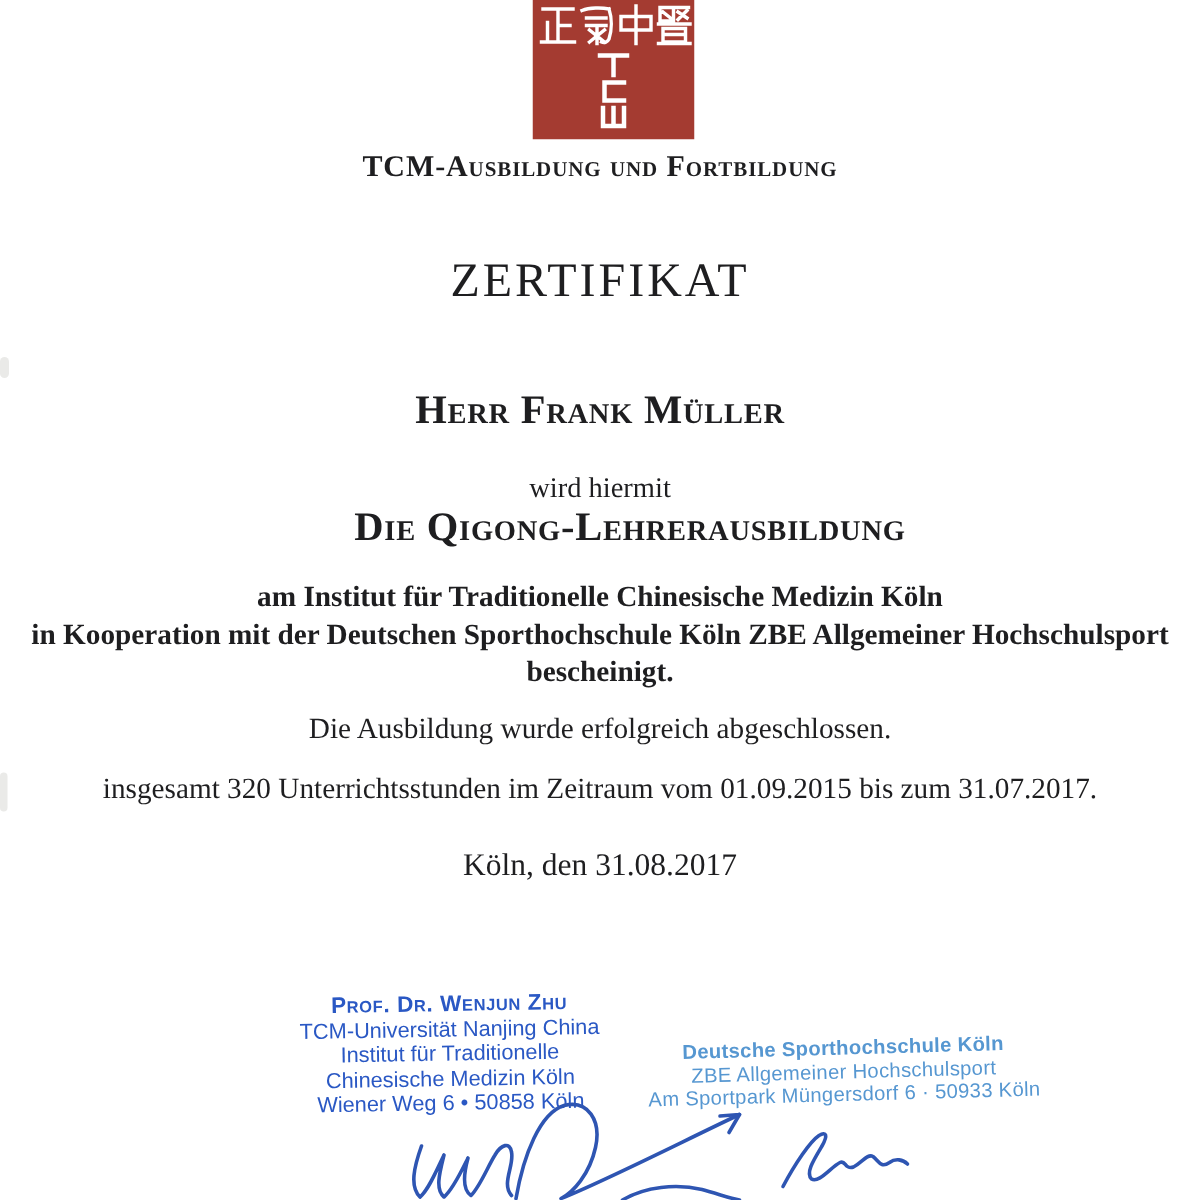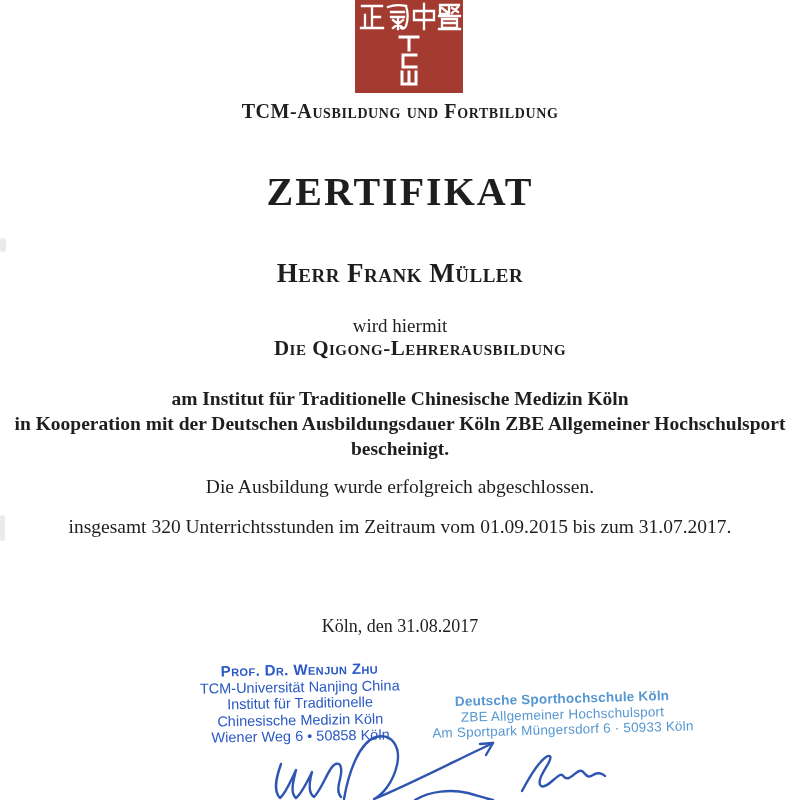--- a/index.html
+++ b/index.html
@@ -6,28 +6,28 @@
   .page{
     position:relative;width:800px;height:800px;background:#ffffff;overflow:hidden;
     font-family:"Liberation Serif",serif;color:#1e1e20;
   }
   .abs{position:absolute;left:0;right:0;text-align:center;}
   
   .logo{position:absolute;left:355px;top:0;width:108px;height:93px;}
   .logo svg{display:block;}
   
   .subtitle{top:100px;font-size:20px;font-weight:700;font-variant:small-caps;letter-spacing:0.6px;}
-  .cert-title{top:168px;font-size:40px;font-weight:700;letter-spacing:2px;}
+  .cert-title{top:168px;font-size:32px;font-weight:400;letter-spacing:2px;}
   .recipient{top:258px;font-size:27px;font-weight:700;font-variant:small-caps;letter-spacing:0.5px;}
   .award-intro{top:315px;font-size:19px;}
-  .award-name{top:336px;font-size:21px;font-weight:700;font-variant:small-caps;letter-spacing:0.5px;padding-left:40px;}
+  .award-name{top:336px;font-size:27px;font-weight:700;font-variant:small-caps;letter-spacing:0.5px;padding-left:40px;}
   .body-par{top:386px;font-size:19.5px;line-height:25px;font-weight:bold;}
   .completion{top:476px;font-size:19.5px;}
   .duration{top:514px;font-size:19.5px;line-height:26.5px;}
-  .place-date{top:616px;font-size:18px;}
+  .place-date{top:564px;font-size:21px;}
   
   .stamp{position:absolute;text-align:center;font-family:"Liberation Sans",sans-serif;}
   .stamp-left{left:150px;top:662px;width:300px;transform:rotate(-1deg);
     font-size:14.5px;line-height:16.5px;}
   .stamp-left .stamp-title{font-weight:700;font-variant:small-caps;font-size:15px;letter-spacing:0.4px;}
   .stamp-right{left:405px;top:691px;width:315px;transform:rotate(-1.6deg);
     font-size:13.5px;line-height:15.5px;opacity:0.95;letter-spacing:0.2px;}
   .stamp-right .stamp-title{font-weight:700;}
   
   .signatures{position:absolute;left:255px;top:728px;width:390px;height:72px;}
@@ -70,21 +70,21 @@
   <div class="abs cert-title">ZERTIFIKAT</div>
 
   <div class="abs award-intro">wird hiermit</div>
 
   <div class="abs recipient">Herr Frank Müller</div>
 
   <div class="abs award-name">Die Qigong-Lehrerausbildung</div>
 
   <div class="abs body-par">
     <div>am Institut für Traditionelle Chinesische Medizin Köln</div>
-    <div>in Kooperation mit der Deutschen Ausbildungsdauer Köln ZBE Allgemeiner Hochschulsport</div>
+    <div>in Kooperation mit der Deutschen Sporthochschule Köln ZBE Allgemeiner Hochschulsport</div>
     <div>bescheinigt.</div>
   </div>
 
   <div class="abs completion">Die Ausbildung wurde erfolgreich abgeschlossen.</div>
 
   <div class="abs duration">
     <div>insgesamt 320 Unterrichtsstunden im Zeitraum vom 01.09.2015 bis zum 31.07.2017.</div>
   </div>
 
   <div class="abs place-date">Köln, den 31.08.2017</div>

